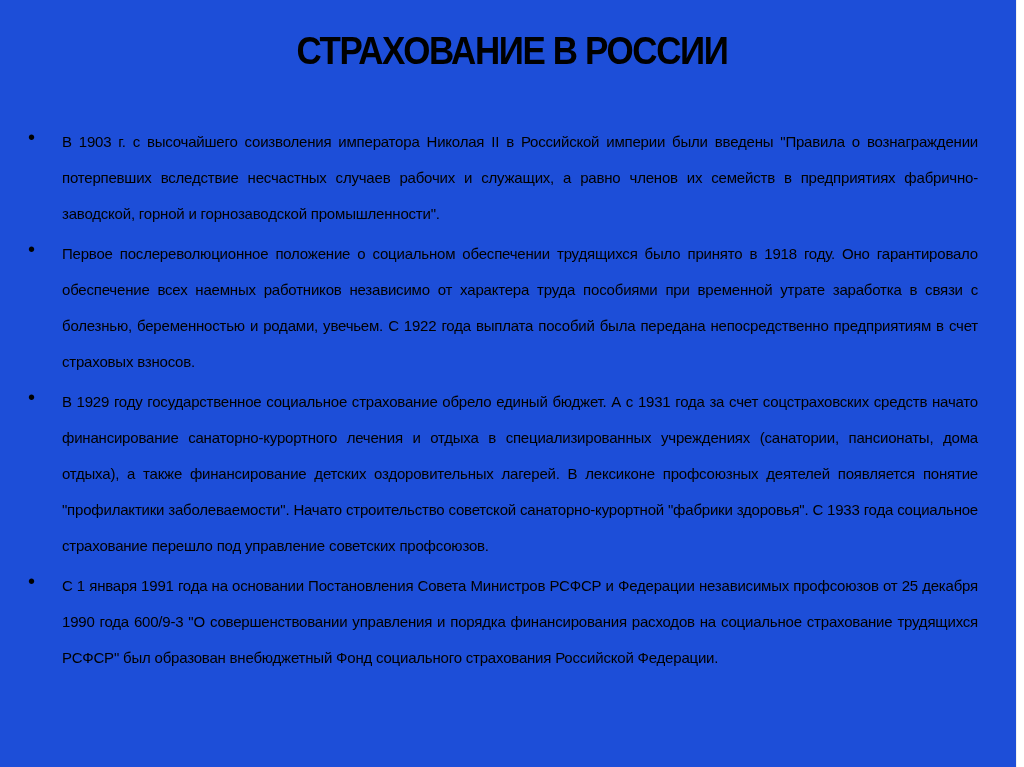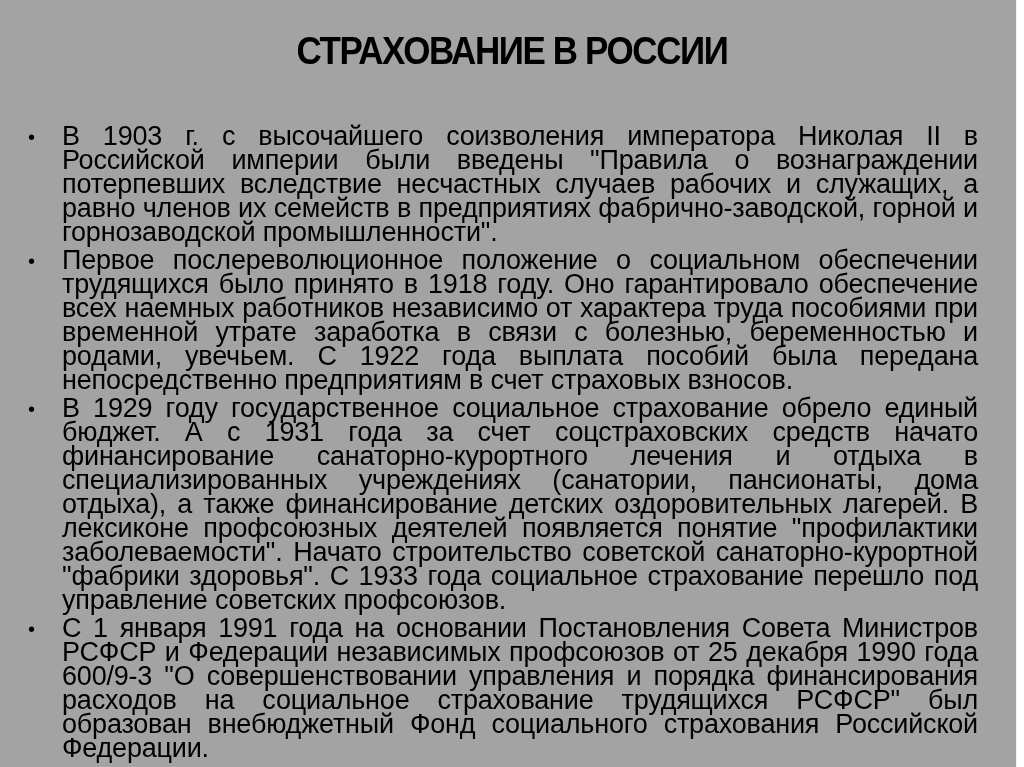--- a/index.html
+++ b/index.html
@@ -1,22 +1,22 @@
 <!DOCTYPE html>
 <html><head>
 <meta charset="utf-8">
 <style>
   html, body { margin:0; padding:0; background:#ffffff; }
   body { width:1024px; height:767px; position:relative; overflow:hidden; font-family:"Liberation Sans", "DejaVu Sans", sans-serif; color:#000; }
-  .slide { position:absolute; left:0; top:0; width:1016px; height:767px; background:#a3a3a3; border-right:1px solid #f0f0f0; }
+  .slide { position:absolute; left:0; top:0; width:1016px; height:767px; background:#1d4ed8; border-right:1px solid #f0f0f0; }
   .title { position:absolute; left:0; top:30px; width:1024px; text-align:center; font-family:"Liberation Sans", sans-serif; font-weight:bold; font-size:38px; letter-spacing:-1.5px; transform:scaleX(0.92); transform-origin:center; }
   .list { position:absolute; left:28px; top:124px; width:950px; margin:0; padding:0; list-style:none; }
   .item { position:relative; padding-left:34px; margin-bottom:4px; }
   .bullet { position:absolute; left:0; top:0; font-size:20px; line-height:26px; }
-  .text { display:block; font-size:27px; line-height:24px; text-align:justify; letter-spacing:-0.2px; }
+  .text { display:block; font-size:15px; line-height:36px; text-align:justify; letter-spacing:-0.2px; }
 </style>
 </head>
 <body>
 
 <div class="slide">
   <div class="title">СТРАХОВАНИЕ В РОССИИ</div>
   <ul class="list">
     <li class="item">
       <span class="bullet">•</span>
       <span class="text">В 1903 г. с высочайшего соизволения императора Николая II в Российской империи были введены "Правила о вознаграждении потерпевших вследствие несчастных случаев рабочих и служащих, а равно членов их семейств в предприятиях фабрично-заводской, горной и горнозаводской промышленности".</span>

